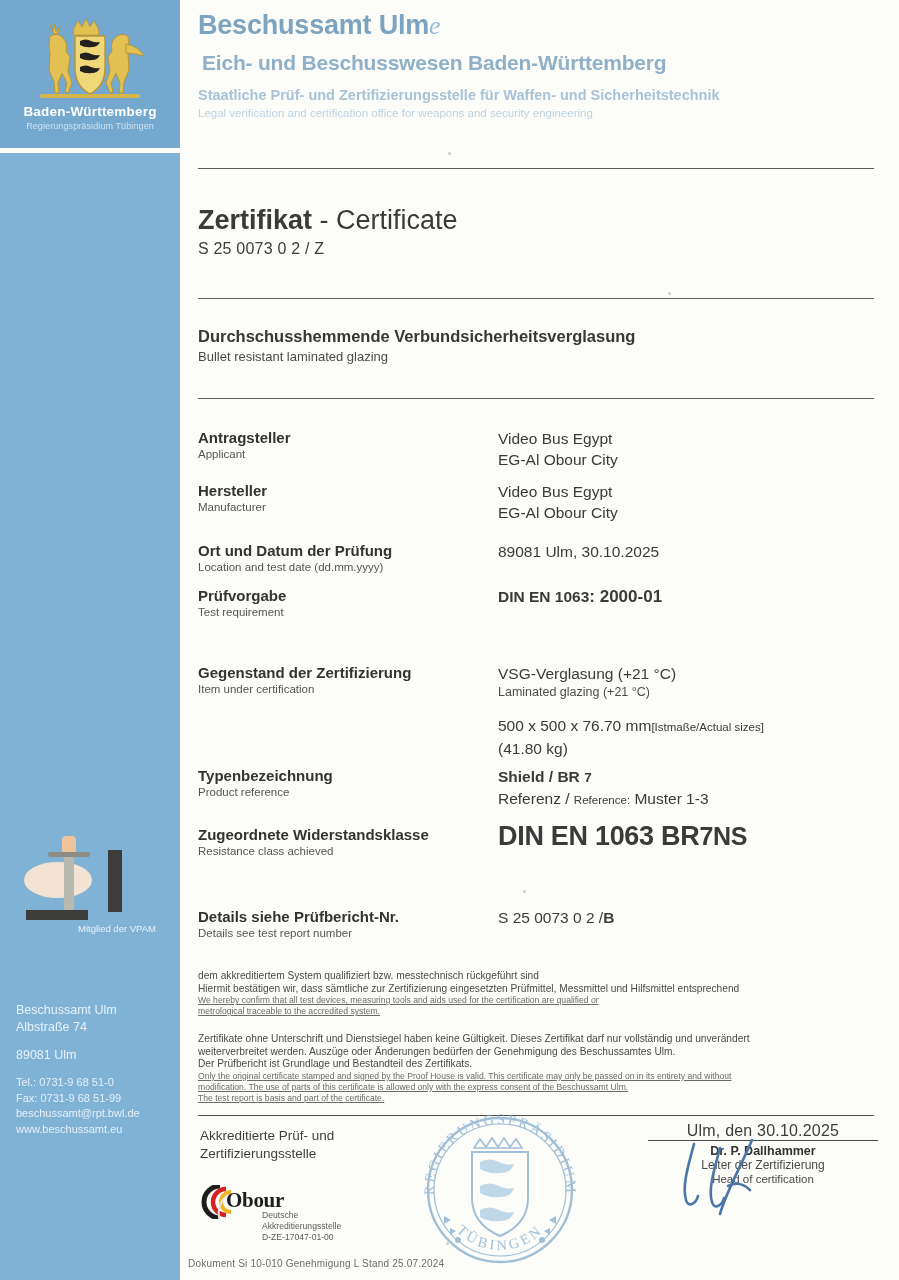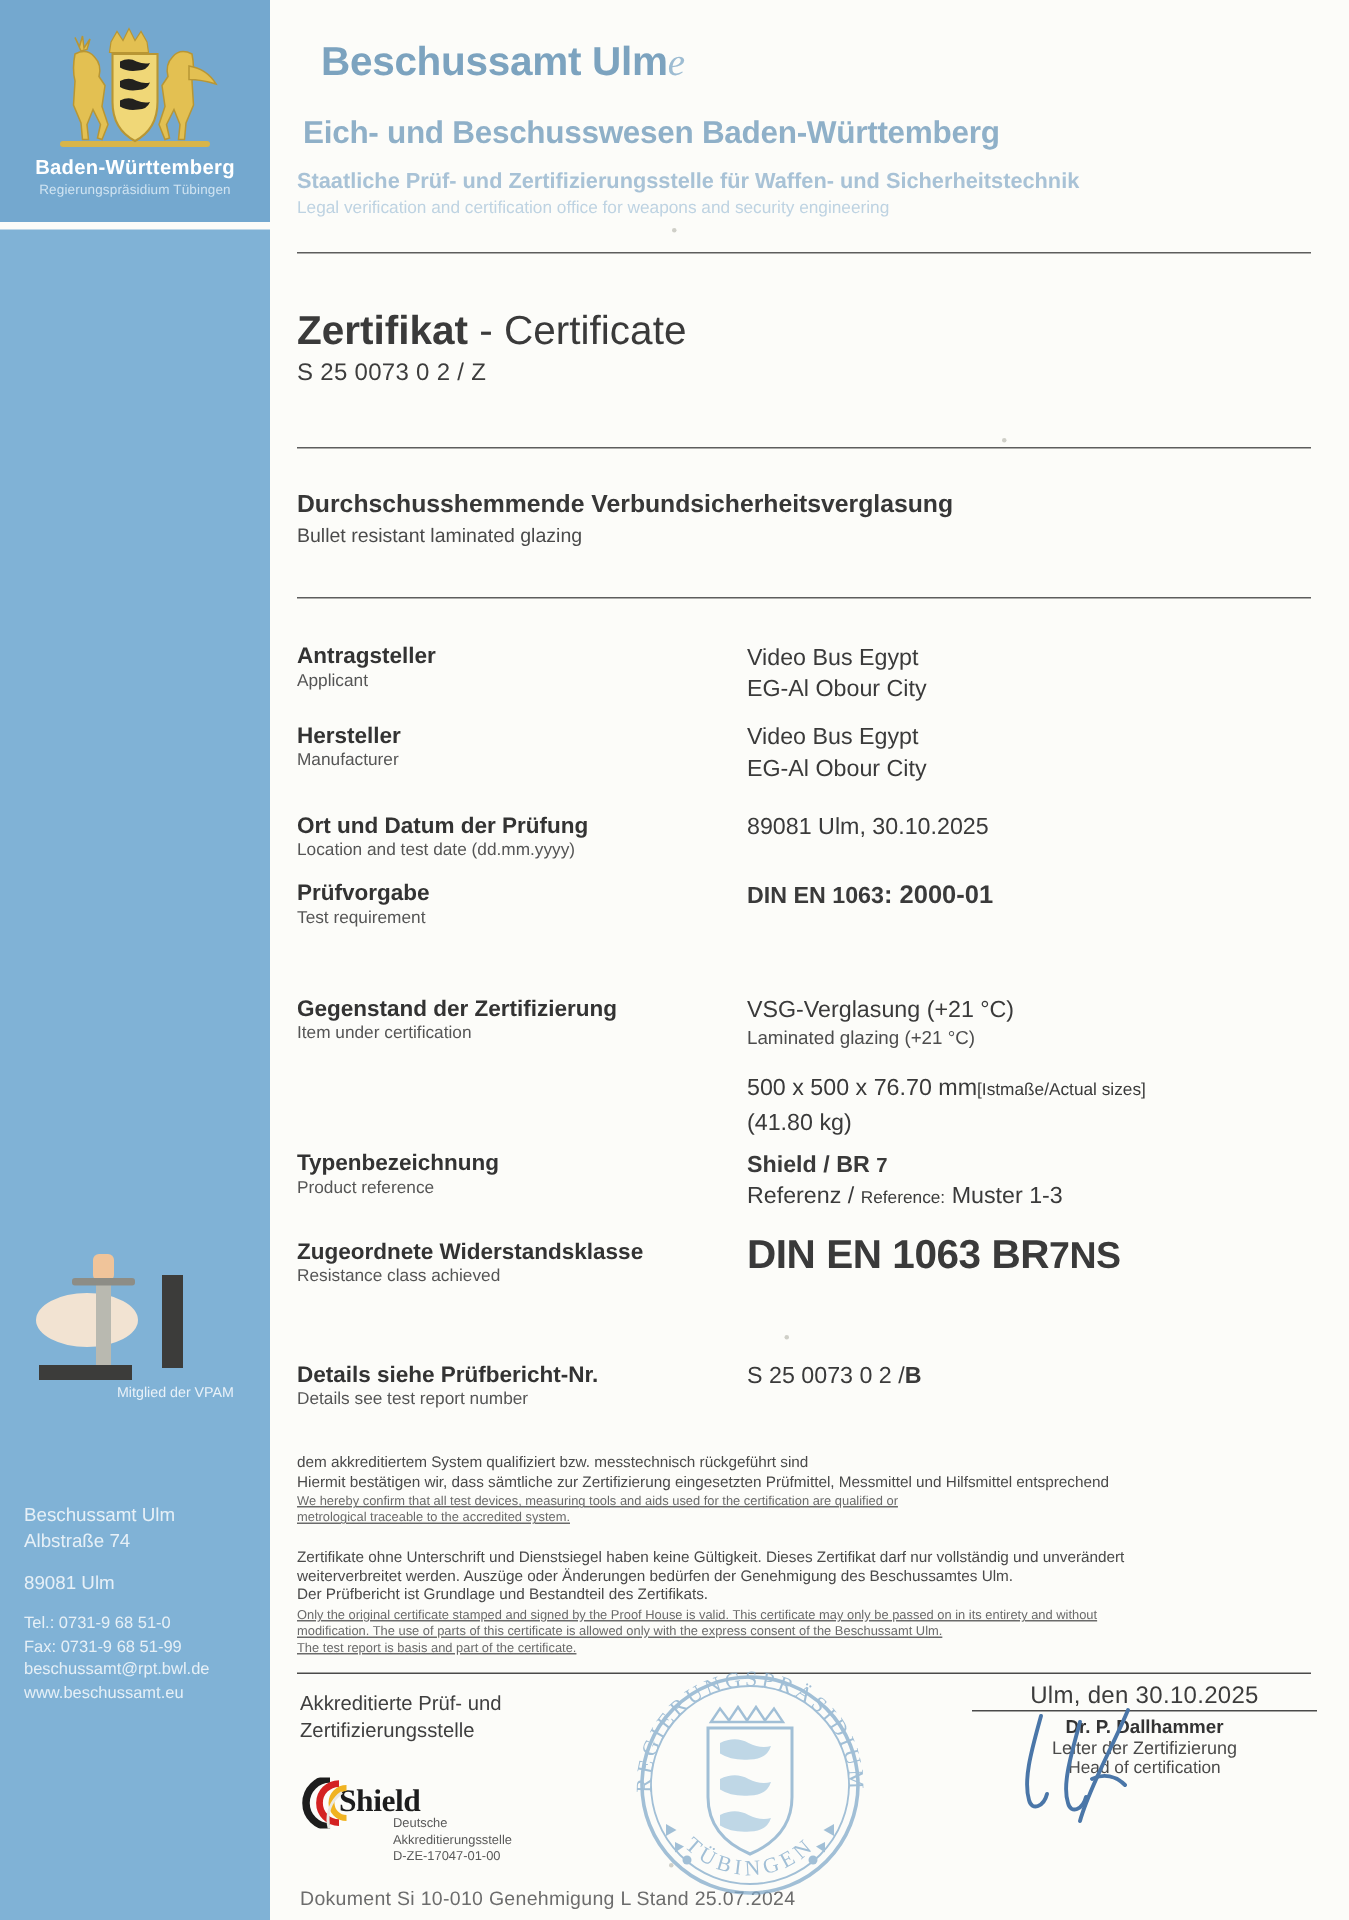--- a/index.html
+++ b/index.html
@@ -28,21 +28,21 @@
   .vpam{position:absolute;left:12px;top:822px;width:156px;height:120px;}
   .vpam-cap{position:absolute;left:66px;top:101px;font-size:9.5px;color:#e8f1f8;white-space:nowrap;}
 
   
   .contact{position:absolute;left:16px;top:1002px;width:165px;color:#e6f0f7;font-size:12.5px;line-height:17px;}
   .contact .small{font-size:11px;line-height:15.5px;}
   .contact .gap{height:11px;}
 
   
   .hdr{position:absolute;left:198px;top:8px;width:690px;}
-  .hdr h1{margin:16px;font-size:27px;font-weight:bold;color:#7ca3bf;letter-spacing:-.2px;line-height:34px;}
+  .hdr h1{margin:0;font-size:27px;font-weight:bold;color:#7ca3bf;letter-spacing:-.2px;line-height:34px;}
   .hdr .e-mark{font-size:26px;font-weight:normal;color:#9dbcd2;font-family:"Liberation Serif",serif;font-style:italic;}
   .hdr h2{margin:6px 0 0 4px;font-size:21px;font-weight:bold;color:#8fb0c8;line-height:27px;letter-spacing:-.2px;}
   .hdr h3{margin:10px 0 0 0;font-size:14.5px;font-weight:bold;color:#a8c2d6;line-height:19px;}
   .hdr h4{margin:1px 0 0 0;font-size:11.5px;font-weight:normal;color:#bed3e2;line-height:15px;}
 
   hr.rule{position:absolute;border:none;border-top:1.6px solid #5d5d5d;margin:0;}
 
   
   .title-blk{position:absolute;left:198px;top:204px;}
   .title-blk .t1{font-size:27px;line-height:32px;color:#3a3a3a;}
@@ -71,21 +71,21 @@
   .fine{position:absolute;left:198px;width:676px;}
   .fine .de{font-size:10.2px;color:#4a4a4a;line-height:12.6px;}
   .fine .en{font-size:8.6px;color:#6a6a6a;line-height:11px;text-decoration:underline;}
 
   
   .footline{position:absolute;left:198px;top:1115px;width:676px;border-top:1.6px solid #4a4a4a;}
   .acc{position:absolute;left:200px;top:1127px;font-size:13.5px;color:#3f3f3f;line-height:18px;}
   .dakks-wrap{position:absolute;left:200px;top:1188px;}
   .dakks-name{font-size:21px;font-weight:bold;color:#1d1d1d;font-family:"Liberation Serif",serif;letter-spacing:-.3px;}
   .dakks-sub{position:absolute;left:62px;top:22px;font-size:8.6px;color:#5a5a5a;line-height:11px;}
-  .docline{position:absolute;left:200px;top:1258px;font-size:13px;color:#6c6c6c;letter-spacing:.2px;}
+  .docline{position:absolute;left:188px;top:1258px;font-size:10px;color:#6c6c6c;letter-spacing:.2px;}
 
   .sig{position:absolute;left:648px;top:1122px;width:230px;text-align:center;}
   .sig .date{font-size:16px;color:#3c3c3c;letter-spacing:.2px;}
   .sig .line{margin-top:58px;border-top:1.2px solid #4a4a4a;}
   .sig .nm{font-size:12.5px;font-weight:bold;color:#333;margin-top:3px;}
   .sig .r1{font-size:12px;color:#4a4a4a;line-height:14px;}
   .sig .r2{font-size:11.5px;color:#4a4a4a;line-height:14px;}
   .sig svg{position:absolute;left:18px;top:16px;}
 
   .stamp{position:absolute;left:410px;top:1100px;width:180px;height:180px;opacity:.72;}
@@ -286,21 +286,21 @@
     <div>Zertifizierungsstelle</div>
   </div>
 
   <div class="dakks-wrap">
     <svg width="56" height="34" viewBox="0 0 56 34" style="position:absolute;left:-2px;top:-3px;">
       <path d="M22 1 A16 16 0 0 0 22 33" stroke="#1d1d1d" stroke-width="5" fill="none"></path>
       <path d="M28 4 A13 13 0 0 0 28 30" stroke="#d42222" stroke-width="4.5" fill="none"></path>
       <path d="M33 7 A10 10 0 0 0 33 27" stroke="#f0b322" stroke-width="4" fill="none"></path>
       <path d="M30 10 A22 22 0 0 0 30 46" stroke="#e9e9e4" stroke-width="2" fill="none"></path>
     </svg>
-    <div class="dakks-name" style="margin-left:26px;">Shield</div>
+    <div class="dakks-name" style="margin-left:26px;">Obour</div>
     <div class="dakks-sub">
       <div>Deutsche</div>
       <div>Akkreditierungsstelle</div>
       <div>D-ZE-17047-01-00</div>
     </div>
   </div>
 
   <div class="docline">Dokument  Si 10-010      Genehmigung  L      Stand  25.07.2024</div>
 
   <svg class="stamp" viewBox="0 0 180 180">

